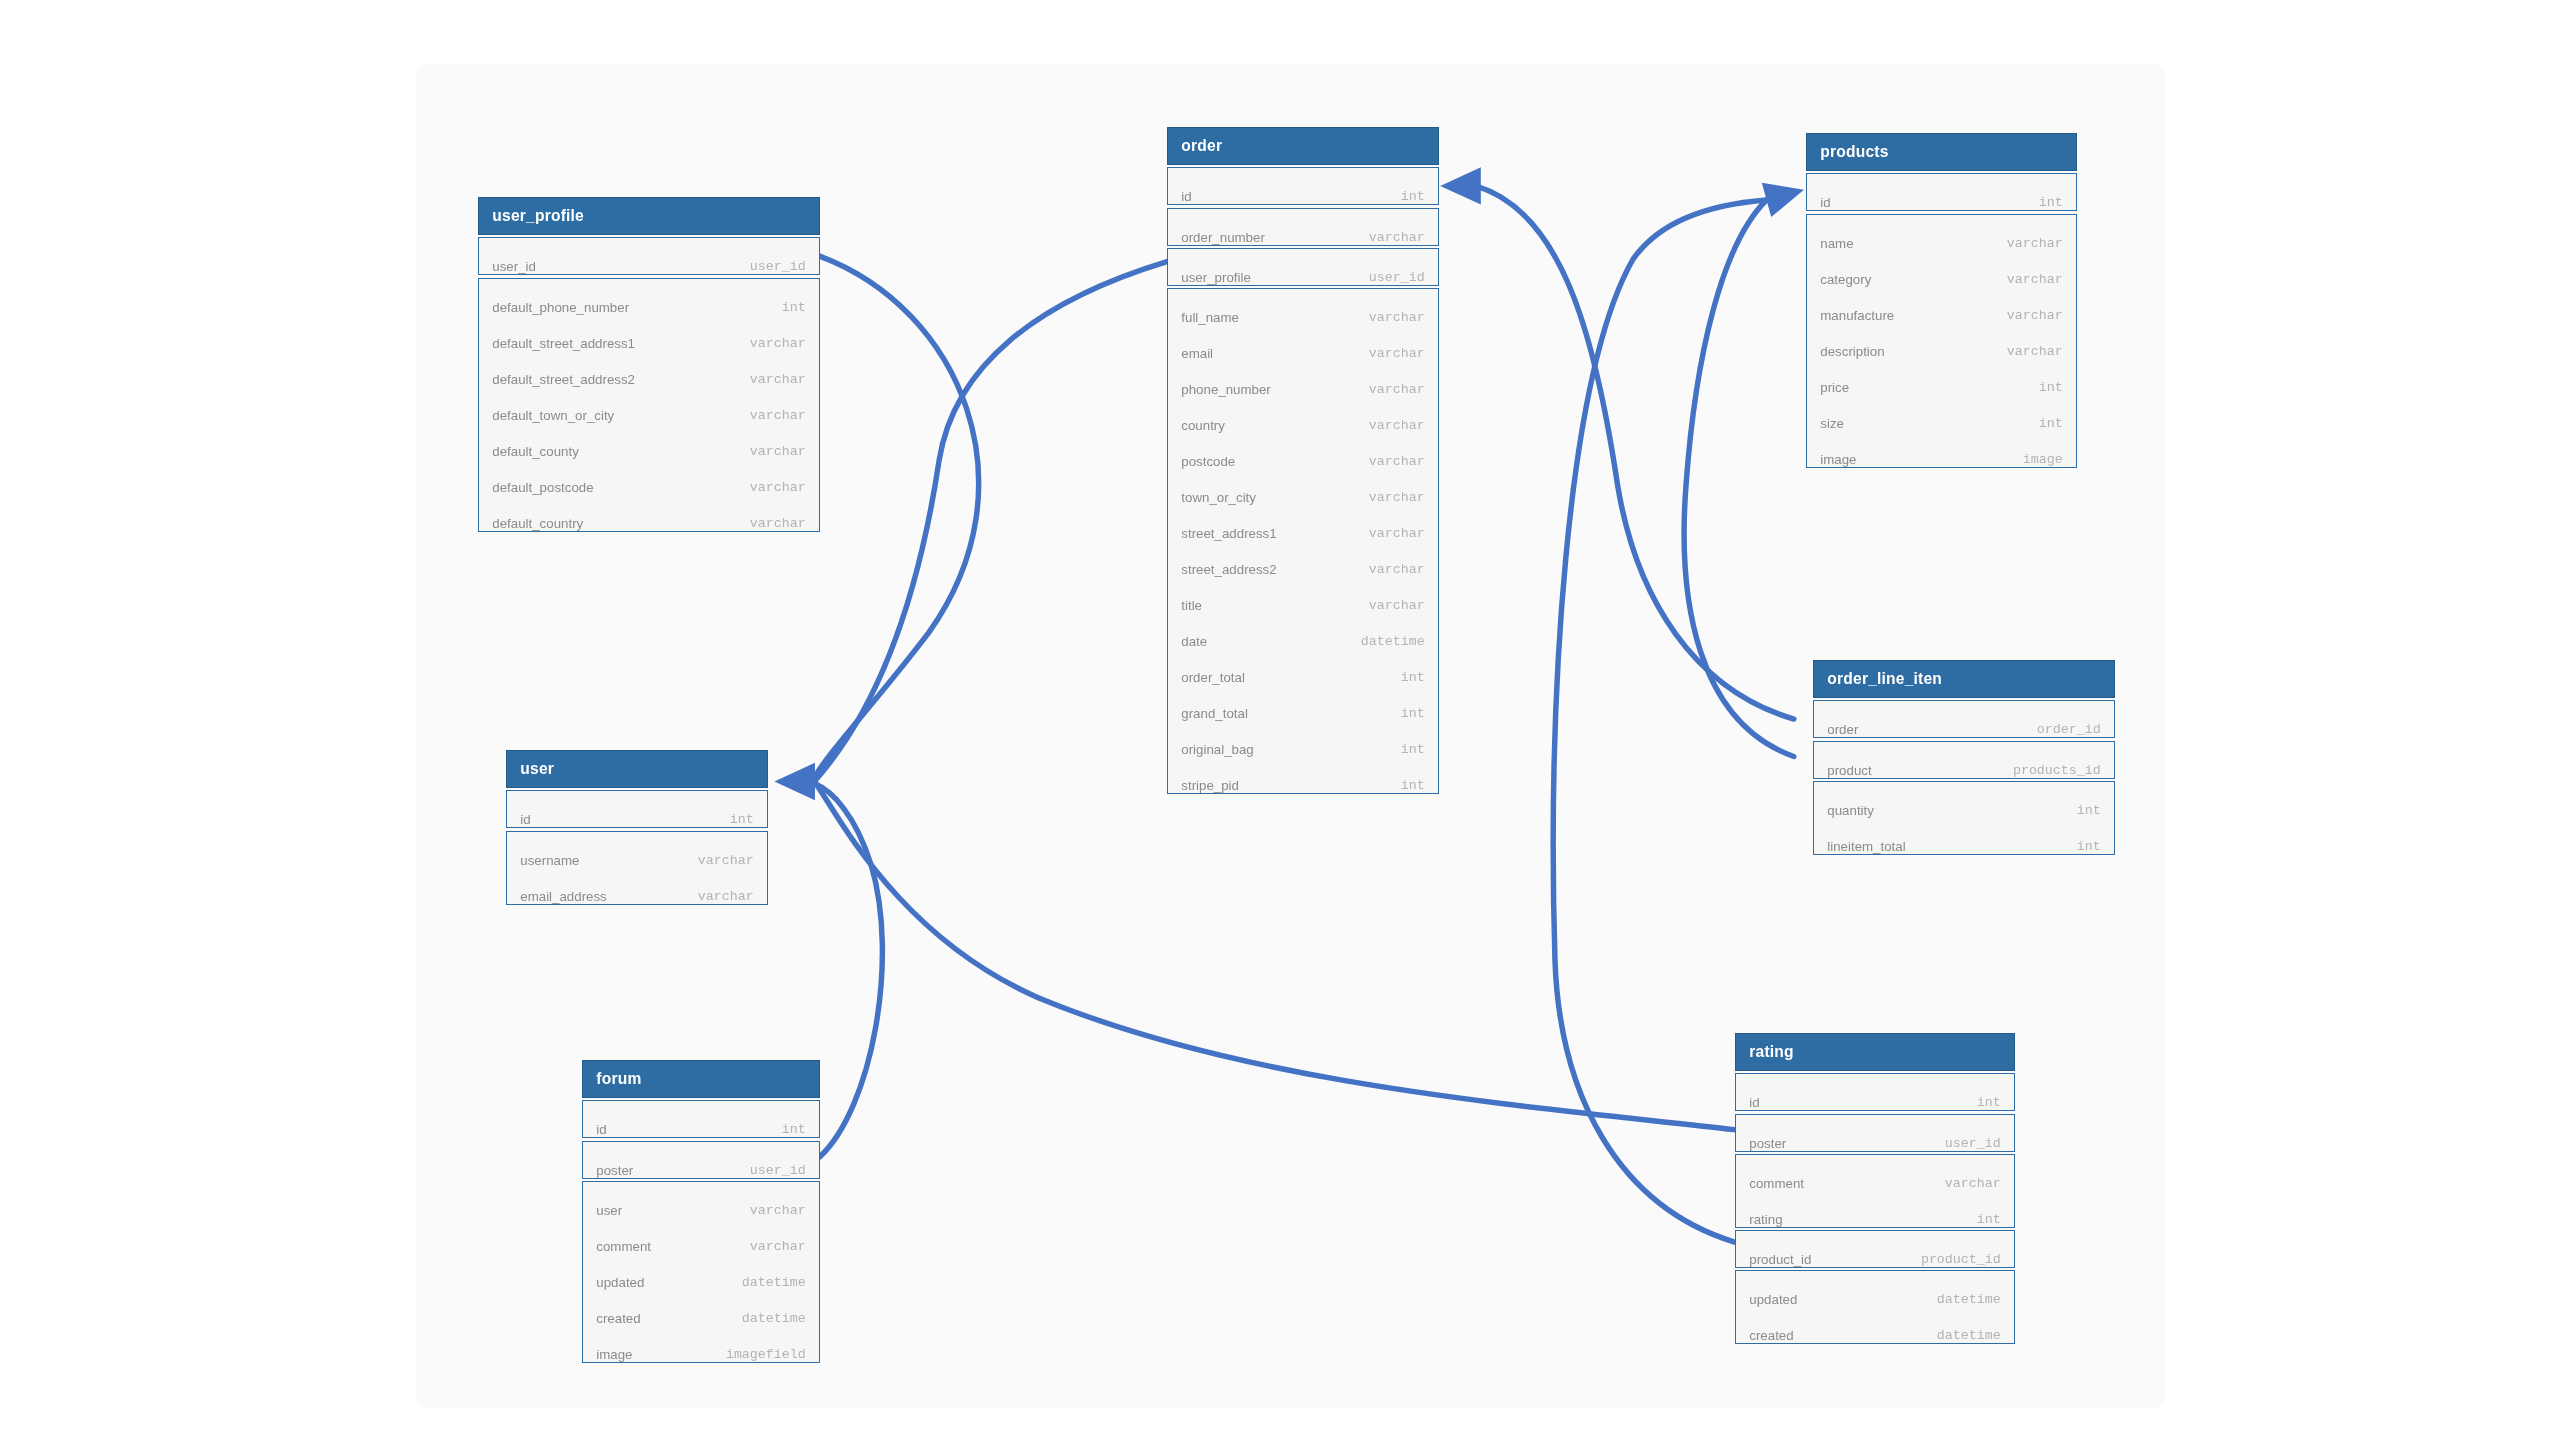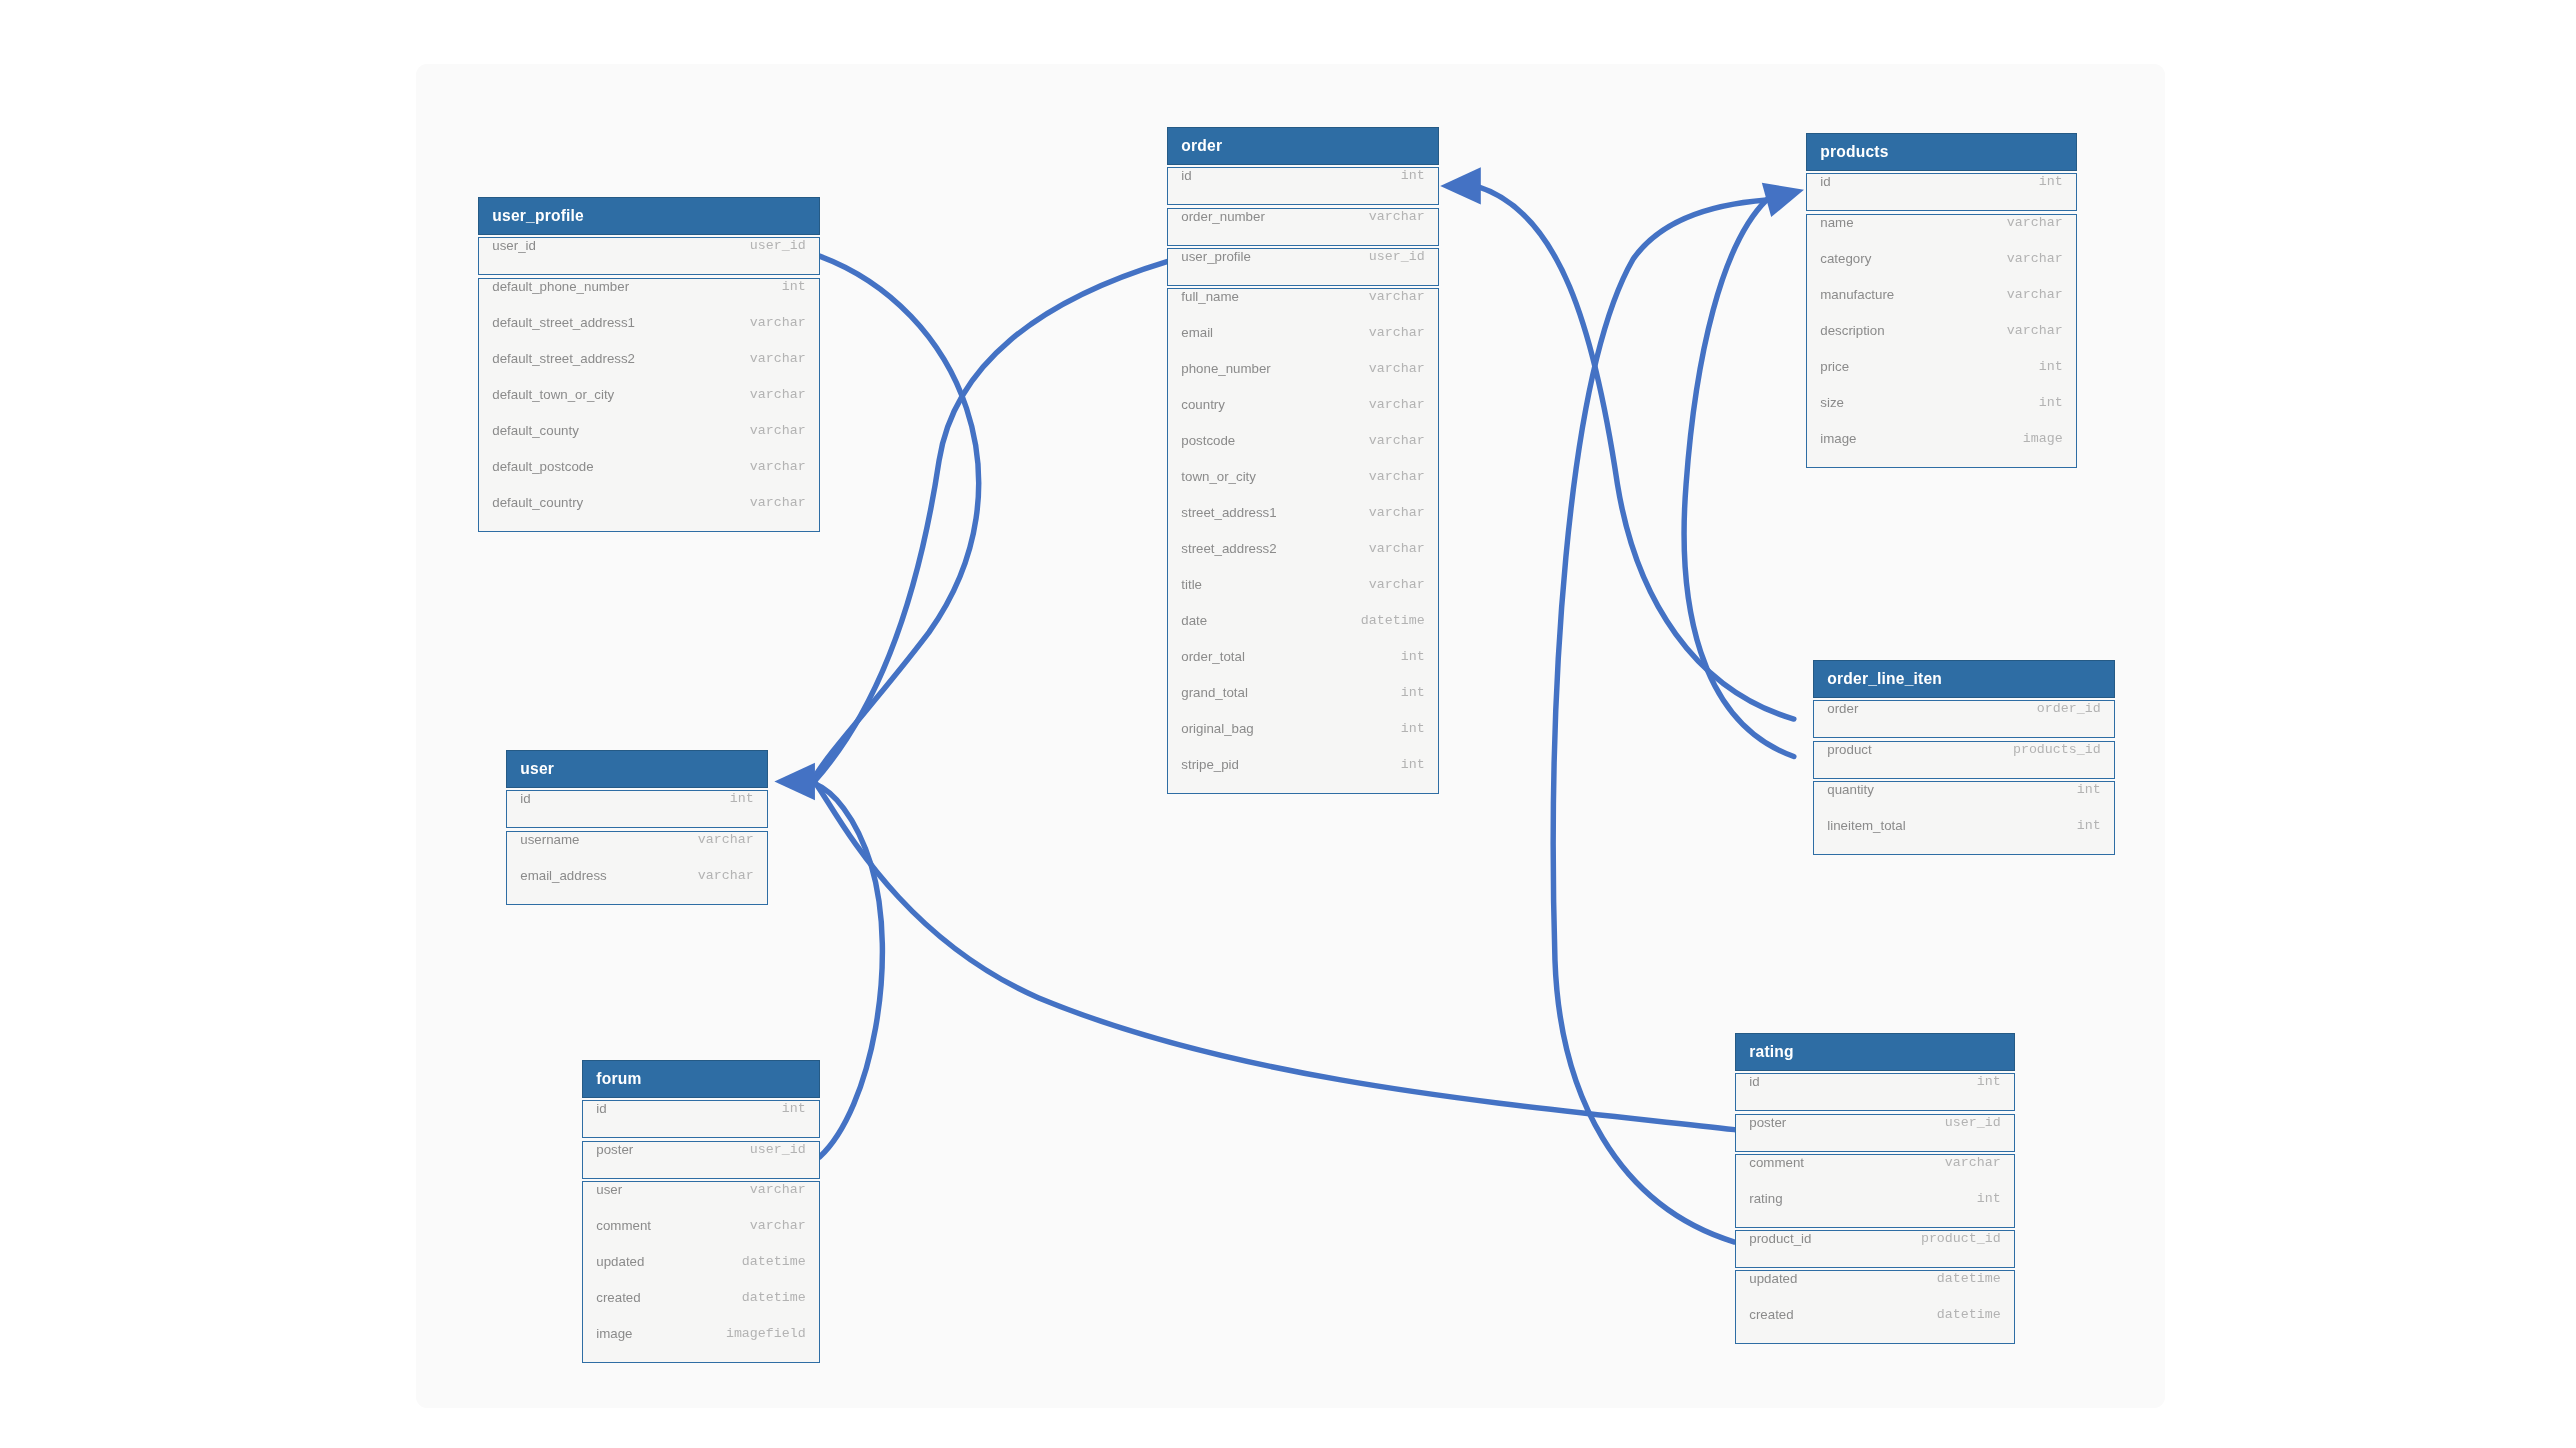--- a/index.html
+++ b/index.html
@@ -7,21 +7,21 @@
          font-family:"Liberation Sans", sans-serif; }
   #panel { position:absolute; border-radius:11px; background:var(--canvas,#fafafa); }
   #wires { position:absolute; left:0; top:0; pointer-events:none; }
   #wires path { fill:none; stroke:var(--wire,#4472c4); stroke-width:7; stroke-linecap:round; }
   #wires polygon { fill:var(--wire,#4472c4); stroke:none; }
   .tbl { position:absolute; }
   .tbl-header { background:var(--header,#2e6da4); border:1.6px solid var(--hborder,#255a85);
                 color:#ffffff; height:36px; display:flex; align-items:center;
                 padding:0 13.3px; font-weight:bold; font-size:15.6px; letter-spacing:0.2px; }
   .sec { border:1.6px solid var(--border,#2e6da4); background:var(--rowbg,#f6f6f5); margin-top:2.3px; }
-  .frow { height:36px; display:flex; align-items:flex-start; justify-content:space-between;
+  .frow { height:36px; display:flex; align-items:flex-end; justify-content:space-between;
           padding:0 13.3px; font-size:13.3px; }
   .fname { color:var(--ftext,#8b8b8b); }
   .ftype { color:var(--ttext,#b3b3b3);font-family:Liberation Mono, monospace; }
 </style>
 </head>
 <body>
 
 <div id="panel" style="left:416px; top:64px; width:1749px; height:1344px;"></div>
 
 <svg id="wires" width="2576" height="1449" viewBox="0 0 3300 1856">

